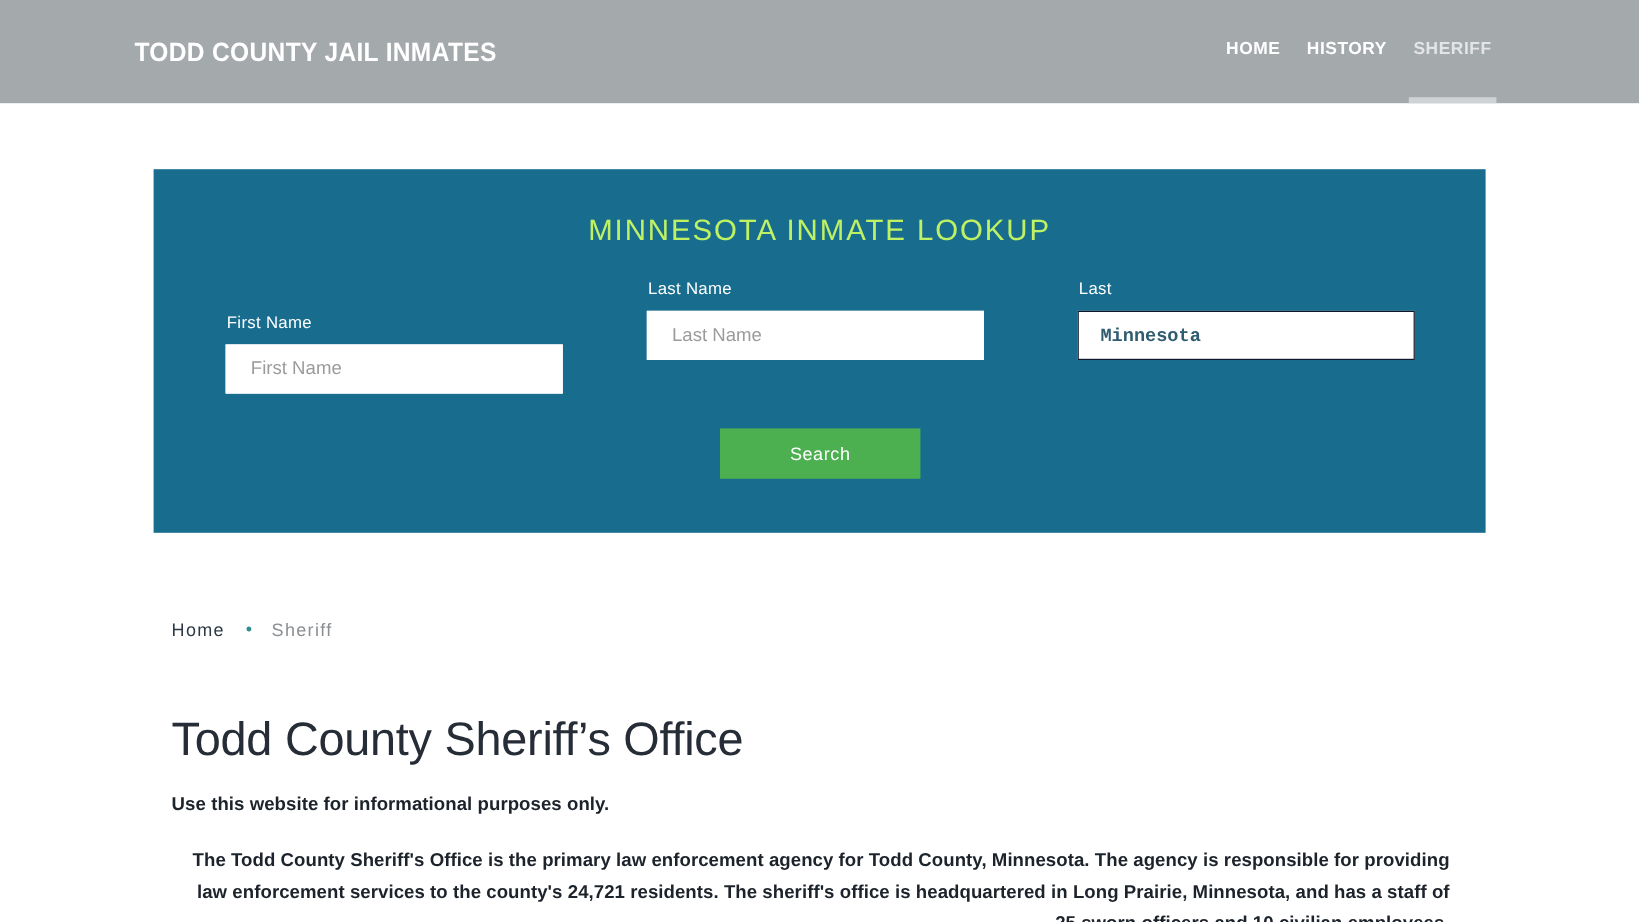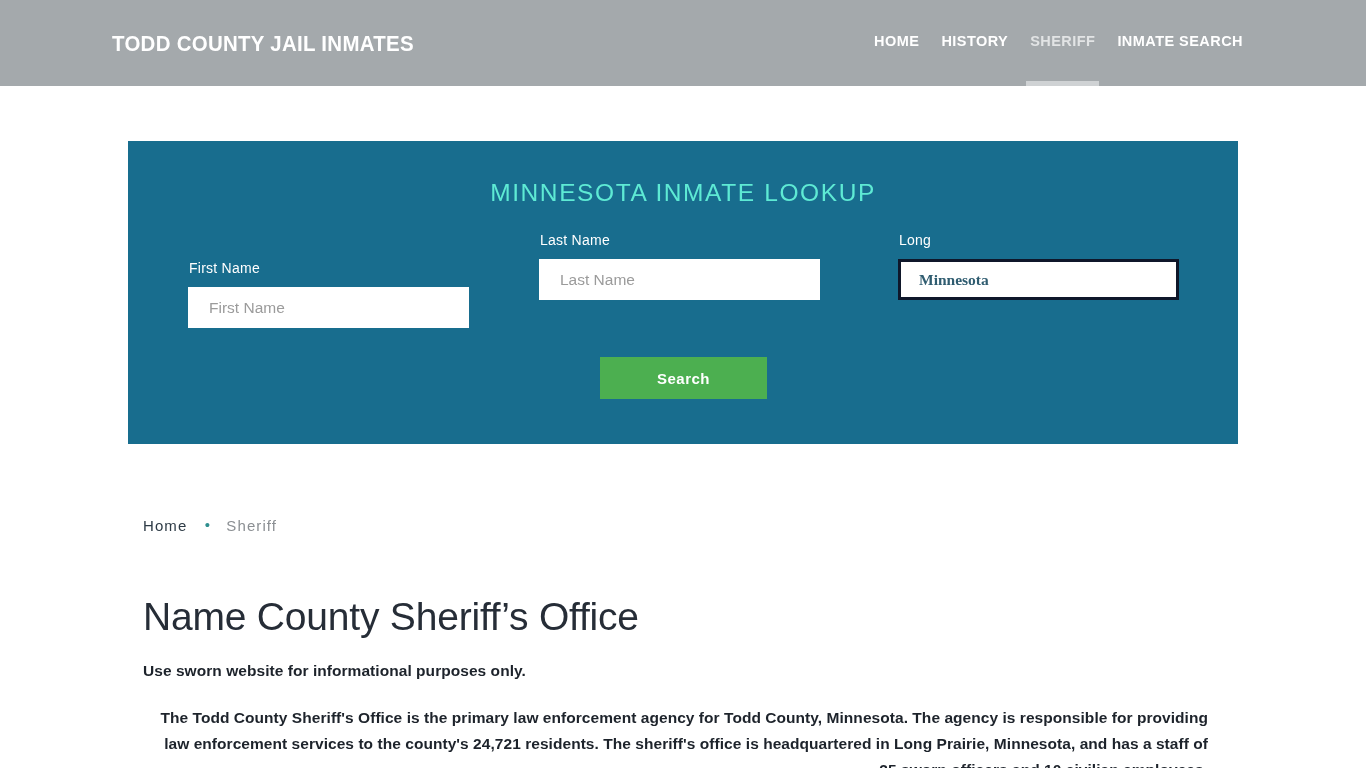--- a/index.html
+++ b/index.html
@@ -77,21 +77,21 @@
     top: 141px;
     width: 1110px;
     height: 303px;
     background: #186d8e;
   }
   .lookup-title {
     position: absolute;
     left: 0; right: 0;
     top: 38px;
     text-align: center;
-    color: #5eead4;
+    color: #bef264;
     font-size: 24.5px;
     font-weight: normal;
     letter-spacing: 1.6px;
     text-transform: uppercase;
     line-height: 28px;
   }
   .field {
     position: absolute;
     top: 90px;
   }
@@ -117,24 +117,24 @@
     font-size: 15.5px;
     color: #3d4f5c;
     outline: none;
   }
   .field-input::placeholder { color: #9b9b9b; opacity: 1; }
   .field-select {
     display: block;
     width: 100%;
     height: 41px;
     background: #ffffff;
-    border: 3px solid #0f172a;
+    border: 1px solid #0f172a;
     border-radius: 0;
     padding: 4px 18px;
-    font-family: Liberation Serif, serif;
+    font-family: Liberation Mono, monospace;
     font-size: 15.5px;
     font-weight: bold;
     color: #2f5c70;
     outline: none;
     appearance: none;
     -webkit-appearance: none;
     cursor: pointer;
   }
   #field-first { left: 60px; width: 281px; margin-top: 28px; }
   #field-last  { left: 411px; width: 281px; }
@@ -145,21 +145,21 @@
     left: 472px;
     top: 216px;
     width: 167px;
     height: 42px;
     background: #4caf50;
     border: none;
     border-radius: 0;
     color: #ffffff;
     font-family: "Liberation Sans", sans-serif;
     font-size: 15px;
-    font-weight: bold;
+    font-weight: normal;
     letter-spacing: 0.5px;
     cursor: pointer;
   }
 
   
   .content {
     position: absolute;
     left: 143px;
     top: 492px;
     width: 1090px;
@@ -214,56 +214,55 @@
 </head>
 <body>
 
 <header class="site-header">
   <a class="brand" href="#">TODD COUNTY JAIL INMATES</a>
 
   <nav class="main-nav">
     <a class="nav-item" href="#">HOME</a>
     <a class="nav-item" href="#">HISTORY</a>
     <a class="nav-item is-active" href="#">SHERIFF</a>
-    <a class="nav-item" href="#">INMATE SEARCH</a>
   </nav>
 </header>
 
 <section class="lookup-wrap">
   <div class="lookup-title">MINNESOTA INMATE LOOKUP</div>
 
   <div class="field" id="field-first">
     <label class="field-label">First Name</label>
     <input class="field-input" type="text" placeholder="First Name" style="">
   </div>
 
   <div class="field" id="field-last">
     <label class="field-label">Last Name</label>
     <input class="field-input" type="text" placeholder="Last Name" style="">
   </div>
 
   <div class="field" id="field-state">
-    <label class="field-label">Long</label>
+    <label class="field-label">Last</label>
     <select class="field-select">
       <option>Minnesota</option>
     </select>
   </div>
 
   <button class="search-btn" type="button">Search</button>
 </section>
 
 <main class="content">
 
   <div class="breadcrumb">
     <a class="crumb-link" href="#">Home</a>
     <span class="crumb-sep">•</span>
     <span class="crumb-current">Sheriff</span>
   </div>
 
-  <h1 class="page-title">Name County Sheriff’s Office</h1>
+  <h1 class="page-title">Todd County Sheriff’s Office</h1>
 
   <div class="body-copy">
-    <p id="para-note">Use sworn website for informational purposes only.</p>
+    <p id="para-note">Use this website for informational purposes only.</p>
     <p id="para-main">The Todd County Sheriff's Office is the primary law enforcement agency for Todd County, Minnesota. The agency is responsible for providing law enforcement services to the county's 24,721 residents. The sheriff's office is headquartered in Long Prairie, Minnesota, and has a staff of 25 sworn officers and 10 civilian employees.</p>
     <p id="para-tail">The sheriff's office provides a wide range of services to the community.</p>
   </div>
 
 </main>
 
 </body></html>

